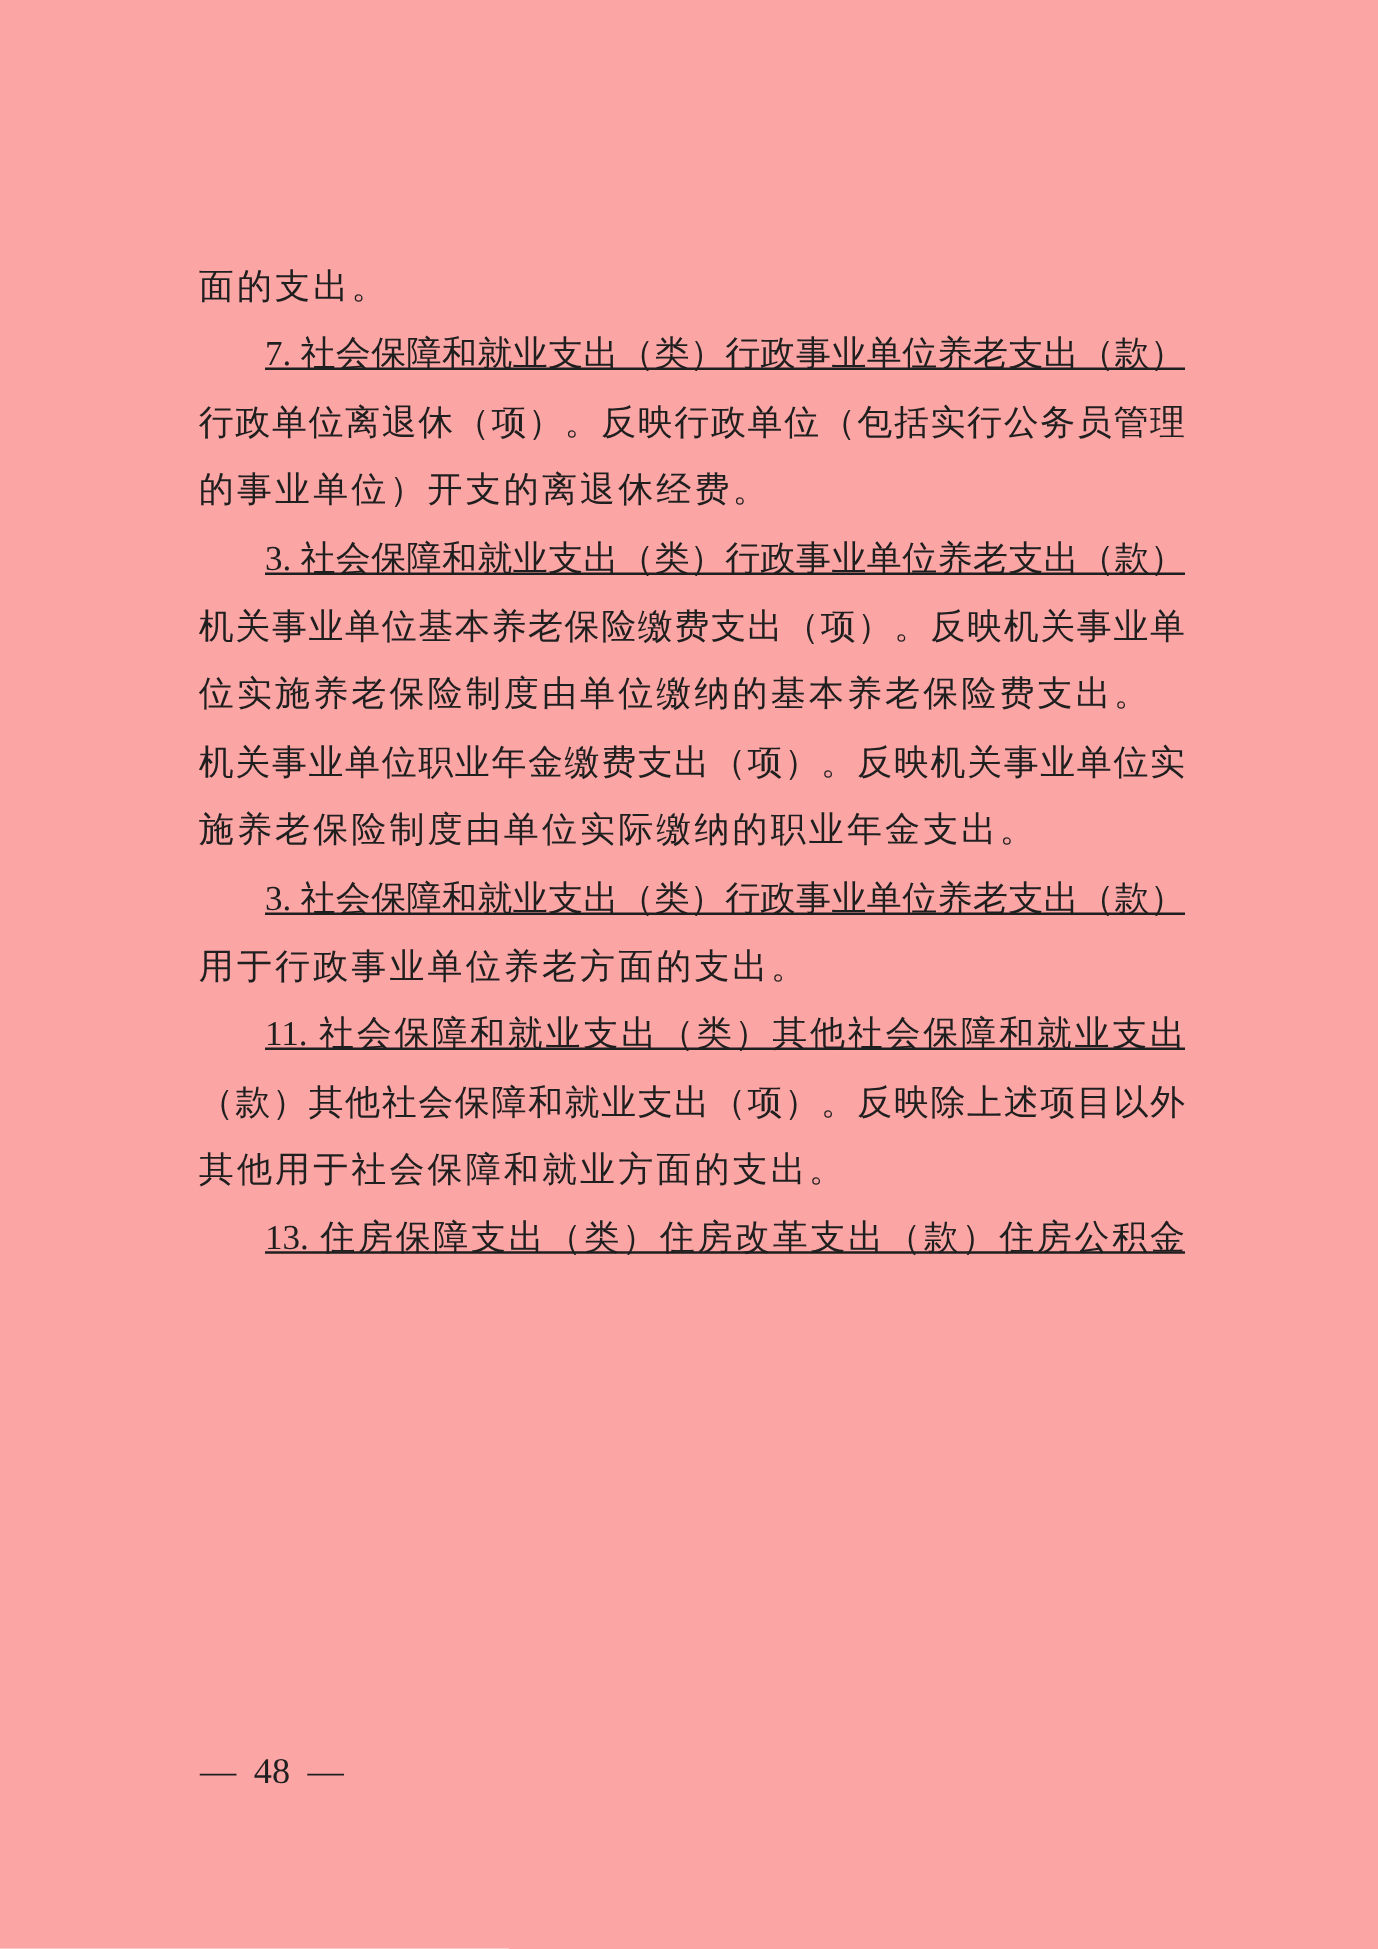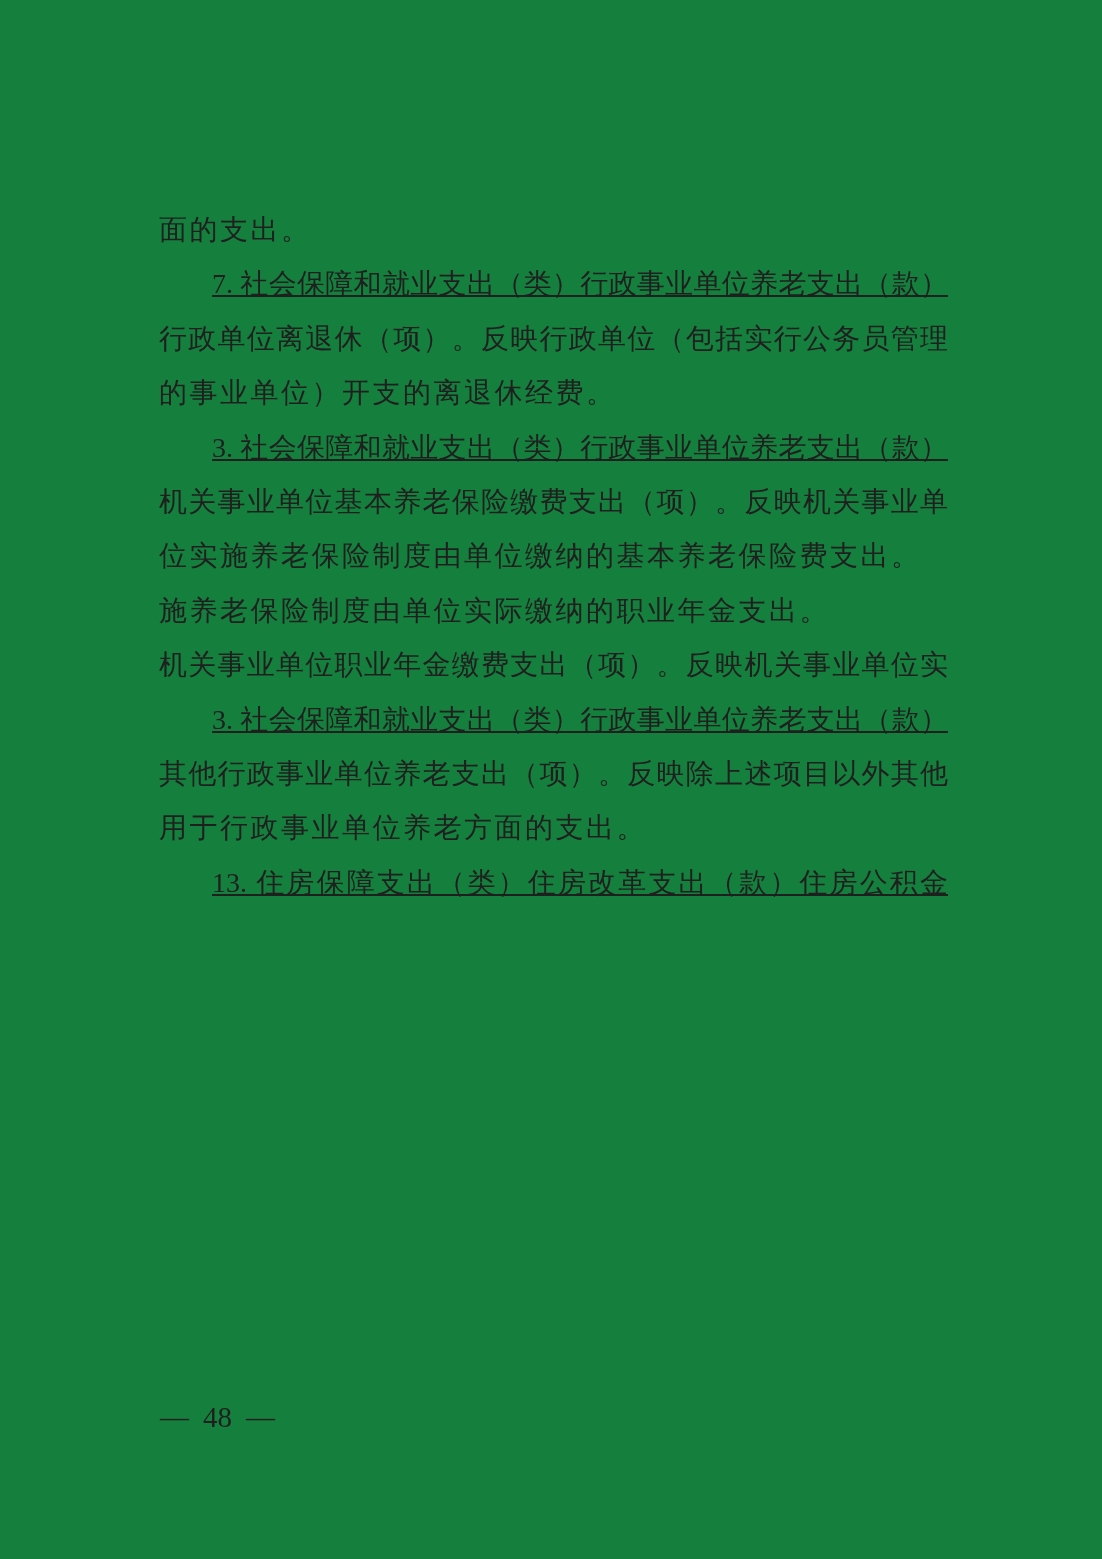--- a/index.html
+++ b/index.html
@@ -4,21 +4,21 @@
 <style>
   html, body {
     margin: 0;
     padding: 0;
     background: #ffffff;
   }
   .page {
     position: relative;
     width: 1102px;
     height: 1559px;
-    background: #15803d;
+    background: #fca5a5;
     overflow: hidden;
     font-family: "Liberation Serif", "DejaVu Serif", serif;
     color: #1f1f1f;
   }
   .content {
     position: absolute;
     left: 159px;
     top: 203px;
     width: 789px;
   }
@@ -75,30 +75,34 @@
       <div class="ln last">的事业单位）开支的离退休经费。</div>
     </section>
 
     <section>
       <div class="ln j first">3. 社会保障和就业支出（类）行政事业单位养老支出（款）</div>
       <div class="ln j">机关事业单位基本养老保险缴费支出（项）。反映机关事业单</div>
       <div class="ln last">位实施养老保险制度由单位缴纳的基本养老保险费支出。</div>
     </section>
 
     <section>
+      <div class="ln j">机关事业单位职业年金缴费支出（项）。反映机关事业单位实</div>
       <div class="ln last">施养老保险制度由单位实际缴纳的职业年金支出。</div>
-      <div class="ln j">机关事业单位职业年金缴费支出（项）。反映机关事业单位实</div>
     </section>
 
     <section>
       <div class="ln j first">3. 社会保障和就业支出（类）行政事业单位养老支出（款）</div>
-      <div class="ln j">其他行政事业单位养老支出（项）。反映除上述项目以外其他</div>
       <div class="ln last">用于行政事业单位养老方面的支出。</div>
     </section>
 
+    <section>
+      <div class="ln j first">11. 社会保障和就业支出（类）其他社会保障和就业支出</div>
+      <div class="ln j">（款）其他社会保障和就业支出（项）。反映除上述项目以外</div>
+      <div class="ln last">其他用于社会保障和就业方面的支出。</div>
+    </section>
 
 
     <section>
       <div class="ln j first">13. 住房保障支出（类）住房改革支出（款）住房公积金</div>
     </section>
 
   </main>
 
   <footer class="footer">
     <span>—</span>

